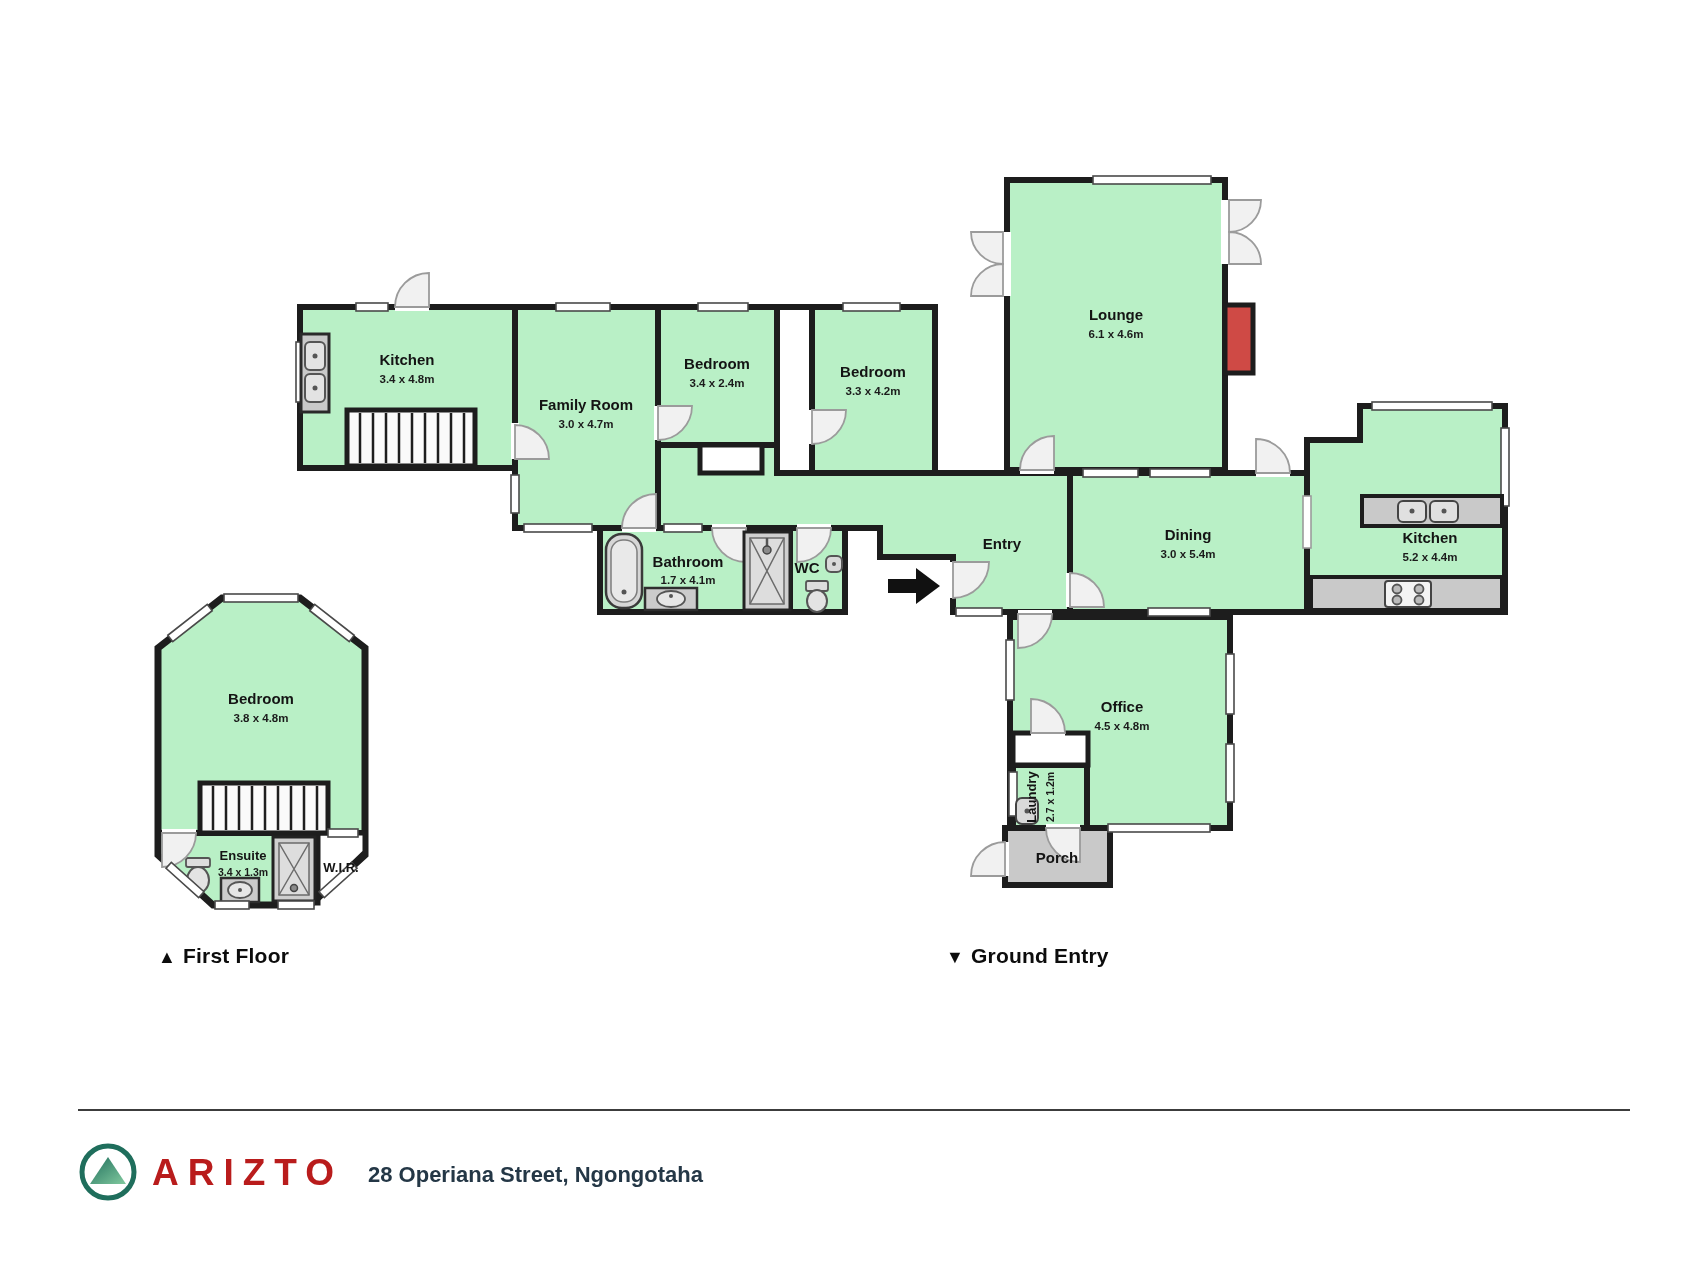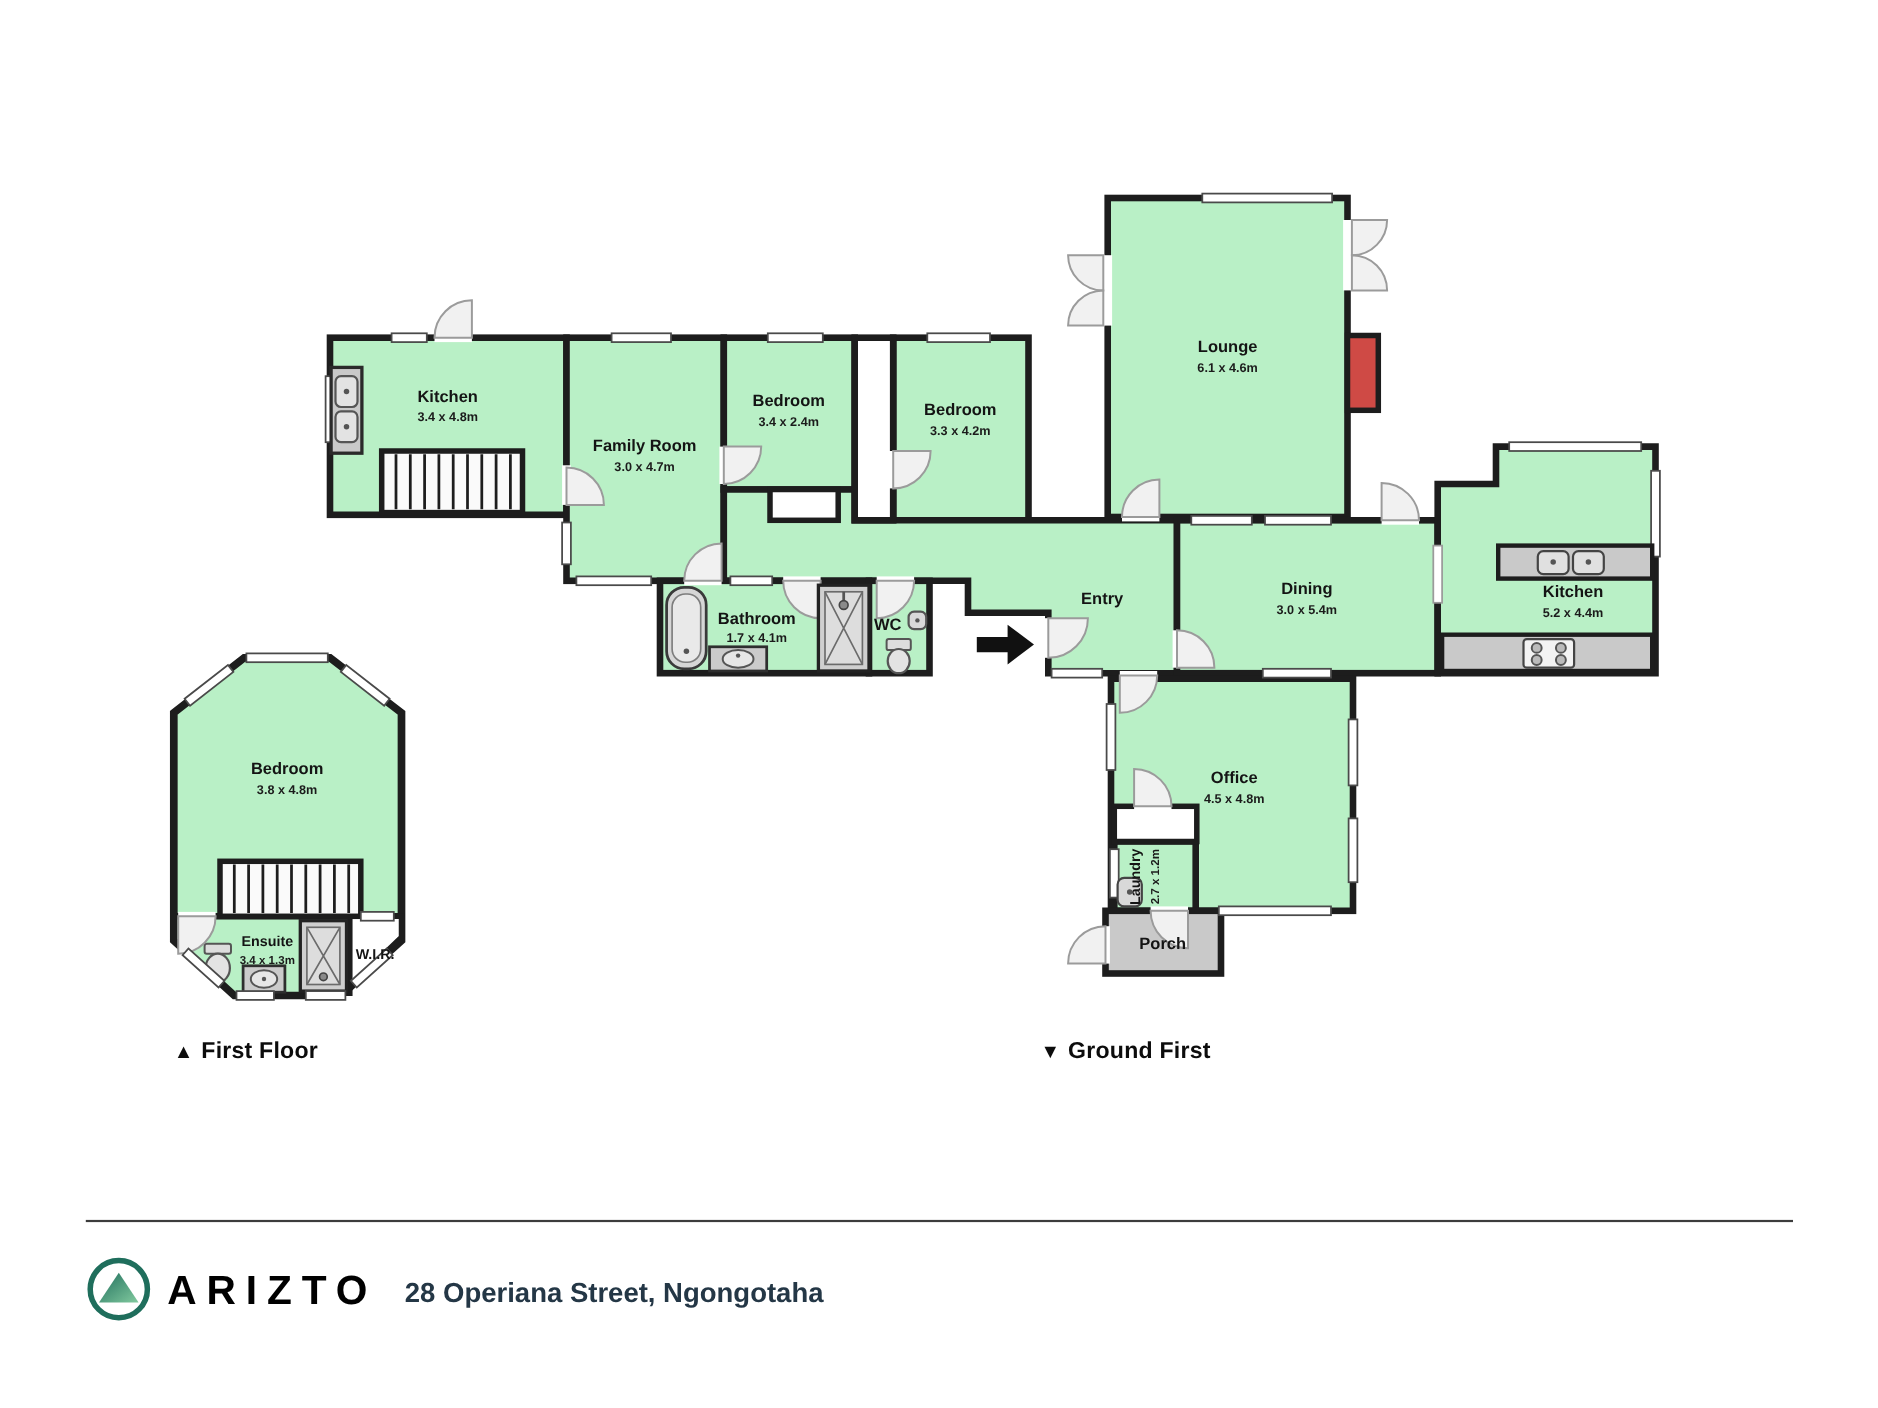--- a/index.html
+++ b/index.html
@@ -13,22 +13,22 @@
   .rname-sm{font-family:"Liberation Sans",sans-serif;font-weight:700;font-size:13px;fill:#141414;}
   .rdims-sm{font-family:"Liberation Sans",sans-serif;font-weight:600;font-size:10.5px;fill:#1b1b1b;}
 
   .floor-label{position:absolute;font-weight:700;font-size:21px;color:#0c0c0c;letter-spacing:.2px;}
   .floor-label .marker{font-size:18px;margin-right:7px;}
 
   .divider{position:absolute;left:78px;top:1109px;width:1552px;height:2px;background:#3c3c3c;}
 
   .footer-logo{position:absolute;left:78px;top:1142px;width:60px;height:60px;}
   .brand{position:absolute;left:152px;top:1152px;font-size:37px;font-weight:700;
-         letter-spacing:9px;color:#000000;}
-  .address{position:absolute;left:368px;top:1162px;font-size:25px;font-weight:600;color:#243746;}
+         letter-spacing:9px;color:#b91c1c;}
+  .address{position:absolute;left:368px;top:1162px;font-size:22px;font-weight:600;color:#243746;}
   .disclaimer{position:absolute;left:853px;top:1152px;width:680px;font-size:12.8px;
               line-height:1.55;color:#2d4b55;}
 </style>
 </head>
 <body>
 
 <div class="canvas">
 
 <svg class="plan-svg" width="1707" height="1280" viewBox="0 0 1707 1280">
 
@@ -257,21 +257,21 @@
       <text class="rdims-sm" x="243" y="876">3.4 x 1.3m</text>
       <text class="rname-sm" x="341" y="872">W.I.R.</text>
     </g>
   </g>
 </svg>
 
   <div class="floor-label" style="left:158px;top:900px;margin-top:44px;">
     <span class="marker">▲</span><span>First Floor</span>
   </div>
   <div class="floor-label" style="left:946px;top:944px;">
-    <span class="marker">▼</span><span>Ground First</span>
+    <span class="marker">▼</span><span>Ground Entry</span>
   </div>
 
   <div class="divider"></div>
 
   <svg class="footer-logo" viewBox="0 0 60 60">
     <defs>
       <linearGradient id="lgrad" x1="0" y1="0" x2="1" y2="1">
         <stop offset="0" stop-color="#1f6e5c"></stop>
         <stop offset="1" stop-color="#82ca9f"></stop>
       </linearGradient>

